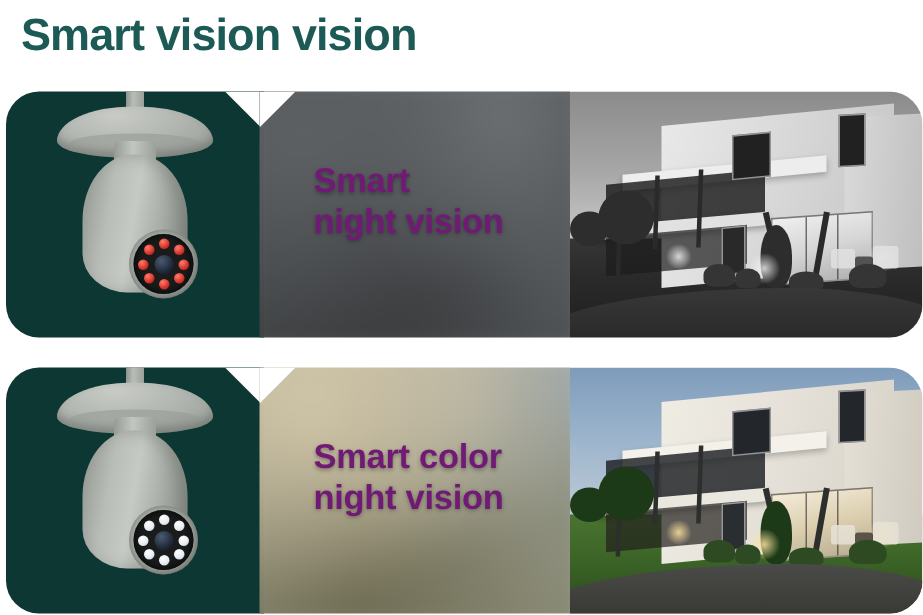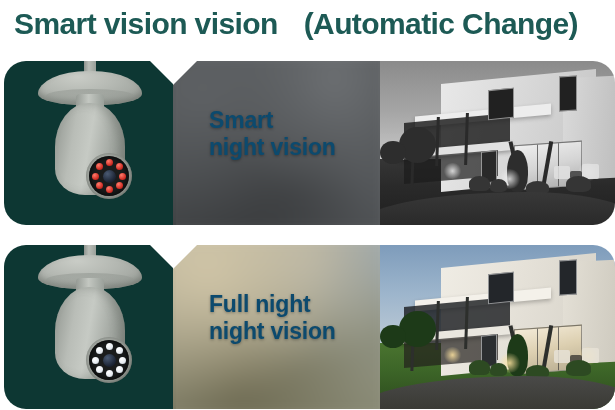--- a/index.html
+++ b/index.html
@@ -198,21 +198,21 @@
       radial-gradient(circle at 34% 82%, #6d6a52 0%, rgba(109,106,82,0) 60%),
       radial-gradient(circle at 86% 60%, #8c8e7c 0%, rgba(140,142,124,0) 55%),
       radial-gradient(circle at 96% 18%, #8fa7c0 0%, rgba(143,167,192,0) 40%),
       linear-gradient(165deg, #c3bca6 0%, #a9a691 40%, #7e7e66 100%);
   }
   .caption {
     position: absolute;
     left: 36px;
     top: 46px;
     z-index: 2;
-    color: #0c4a6e;
+    color: #701a75;
     font-size: 23px;
     font-weight: bold;
     line-height: 1.16;
     letter-spacing: -0.2px;
     text-shadow: 0 1px 3px rgba(0,0,0,0.35);
     white-space: nowrap;
   }
 
   
   .photo-panel {
@@ -397,21 +397,20 @@
   }
   .ph-glow.g1 { left: 50%; top: 66%; width: 10%; height: 12%; }
   .ph-glow.g2 { left: 84%; top: 62%; width: 9%;  height: 11%; }
   .ph-glow.g3 { left: 27%; top: 62%; width: 8%;  height: 10%; }
 </style>
 </head>
 <body>
 
 <div id="page-title">
   <span class="t-main">Smart vision vision</span>
-  <span class="t-paren">(Automatic Change)</span>
 </div>
 
 <div class="feature-row" id="row-1">
 
   <div class="camera-panel">
     <div class="cam-stem"></div>
     <div class="cam-hood"></div>
     <div class="cam-neck"></div>
     <div class="cam-body"></div>
     <div class="cam-lens-housing"></div>
@@ -497,21 +496,21 @@
       <div class="led led-white" style="left:3px;    top:16.5px;"></div>
       <div class="led led-white" style="left:6.5px;  top:7px;"></div>
     </div>
     <div class="corner-notch"></div>
   </div>
 
   <div class="label-panel">
     <div class="blur-bg blur-color"></div>
     <div class="notch-cut"></div>
     <div class="caption">
-      <div>Full night</div>
+      <div>Smart color</div>
       <div>night vision</div>
     </div>
   </div>
 
   <div class="photo-panel">
     <div class="photo">
       <div class="ph-sky"></div>
       <div class="ph-lawn"></div>
       <div class="ph-house"></div>
       <div class="ph-house-right"></div>

